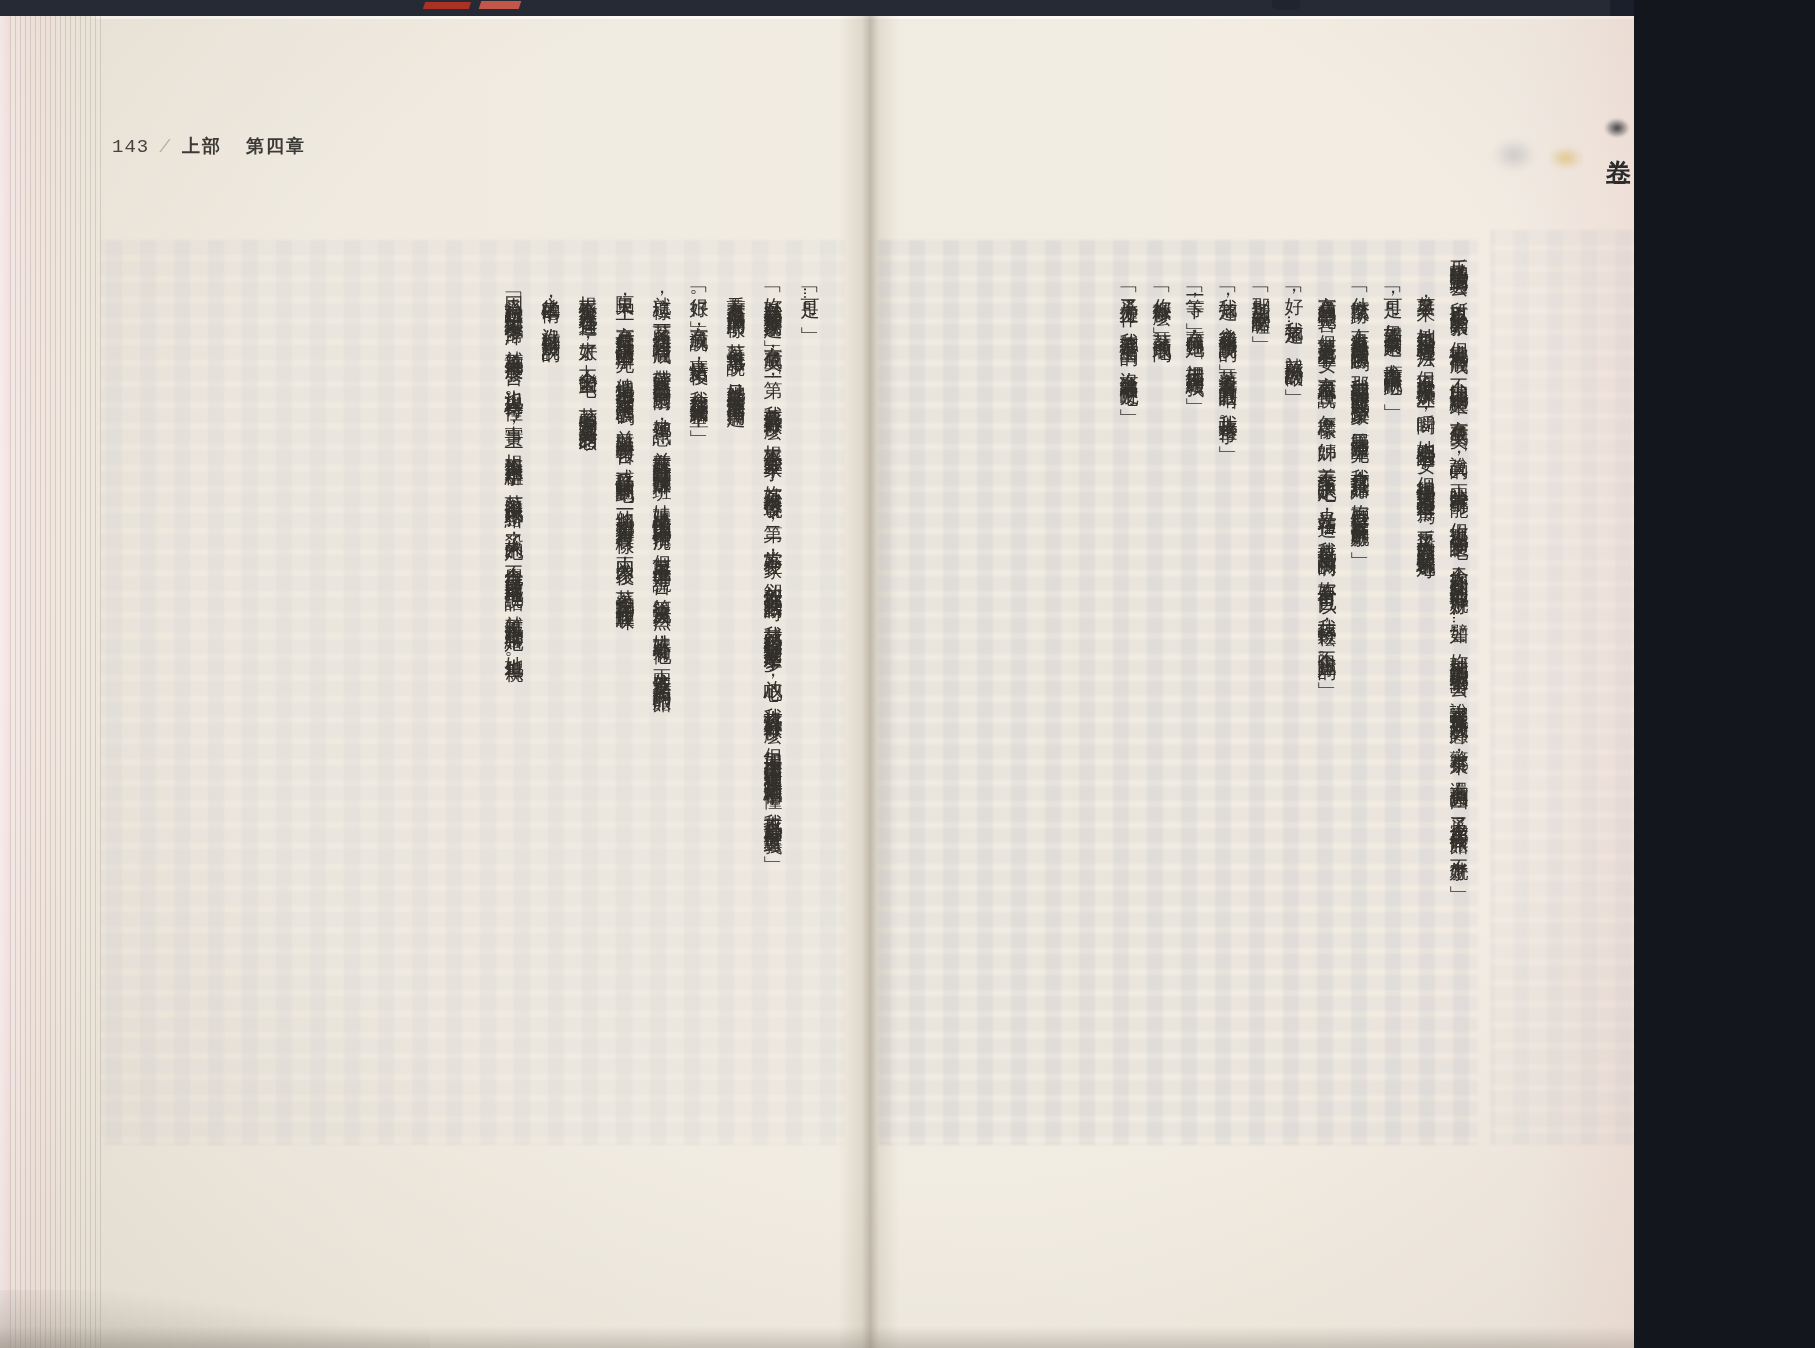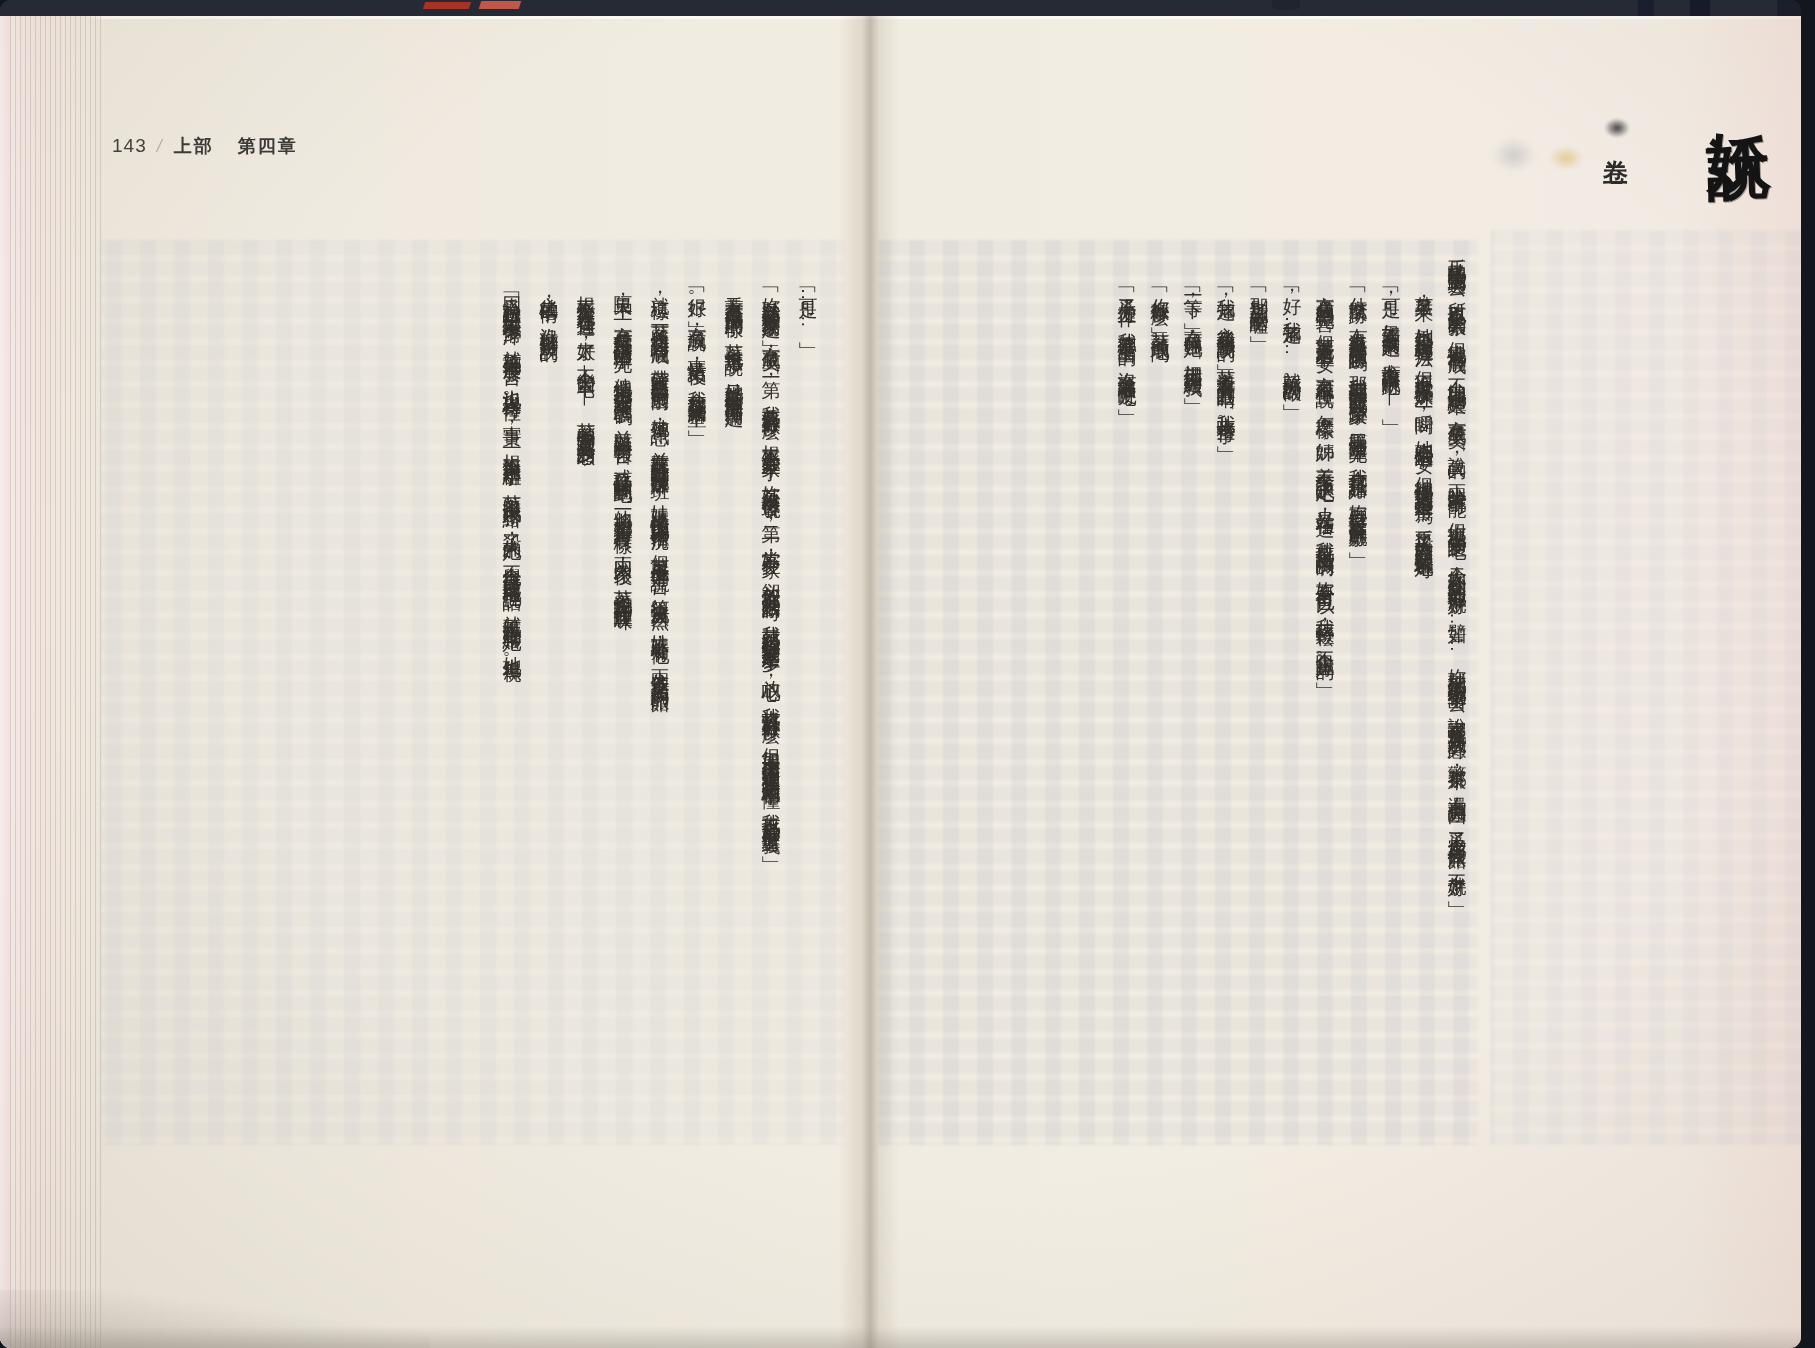--- a/index.html
+++ b/index.html
@@ -1,17 +1,17 @@
 <!DOCTYPE html>
 <html><head>
 <meta charset="utf-8">
 <style>
   html,body{margin:0;padding:0;background:#14161e;}
-  .scene{position:relative;width:1801px;height:1348px;overflow:hidden;
-         background:#262a35;font-family:Liberation Sans, sans-serif;border-radius:11px;}
+  .scene{position:relative;width:1634px;height:1348px;overflow:hidden;
+         background:#262a35;font-family:Liberation Mono, monospace;}
   
   .paper{position:absolute;left:0;top:16px;width:1815px;height:1332px;
          background:linear-gradient(90deg,#efe9df 0%,#f1ece2 45%,#f2ece2 70%,#f3ebe4 100%);}
   .vignette{position:absolute;left:0;top:16px;right:0;bottom:0;pointer-events:none;
          background:radial-gradient(ellipse at 55% 42%,rgba(0,0,0,0) 55%,rgba(110,92,62,0.10) 100%);}
   .tint-right{position:absolute;top:16px;bottom:0;right:0;width:120px;pointer-events:none;
          background:linear-gradient(90deg,rgba(238,205,200,0) 0%,rgba(238,205,200,0.28) 100%);}
   .edge-highlight{position:absolute;left:0;top:16px;width:100%;height:3px;
          background:rgba(255,253,247,0.8);}
   

